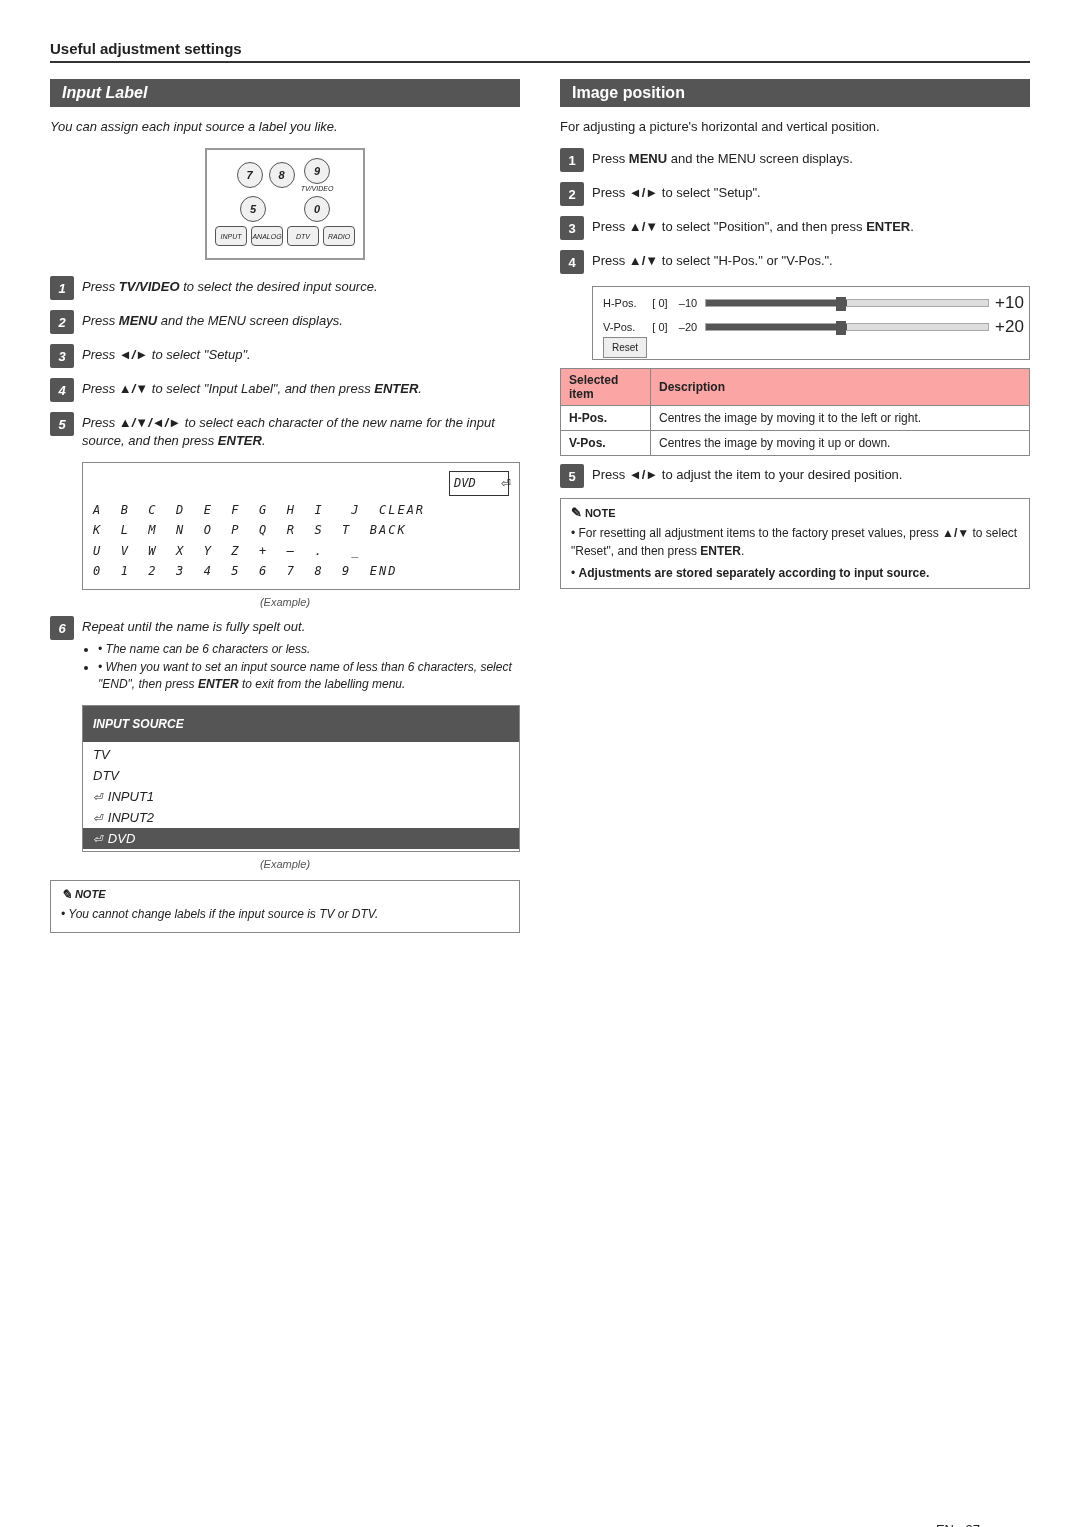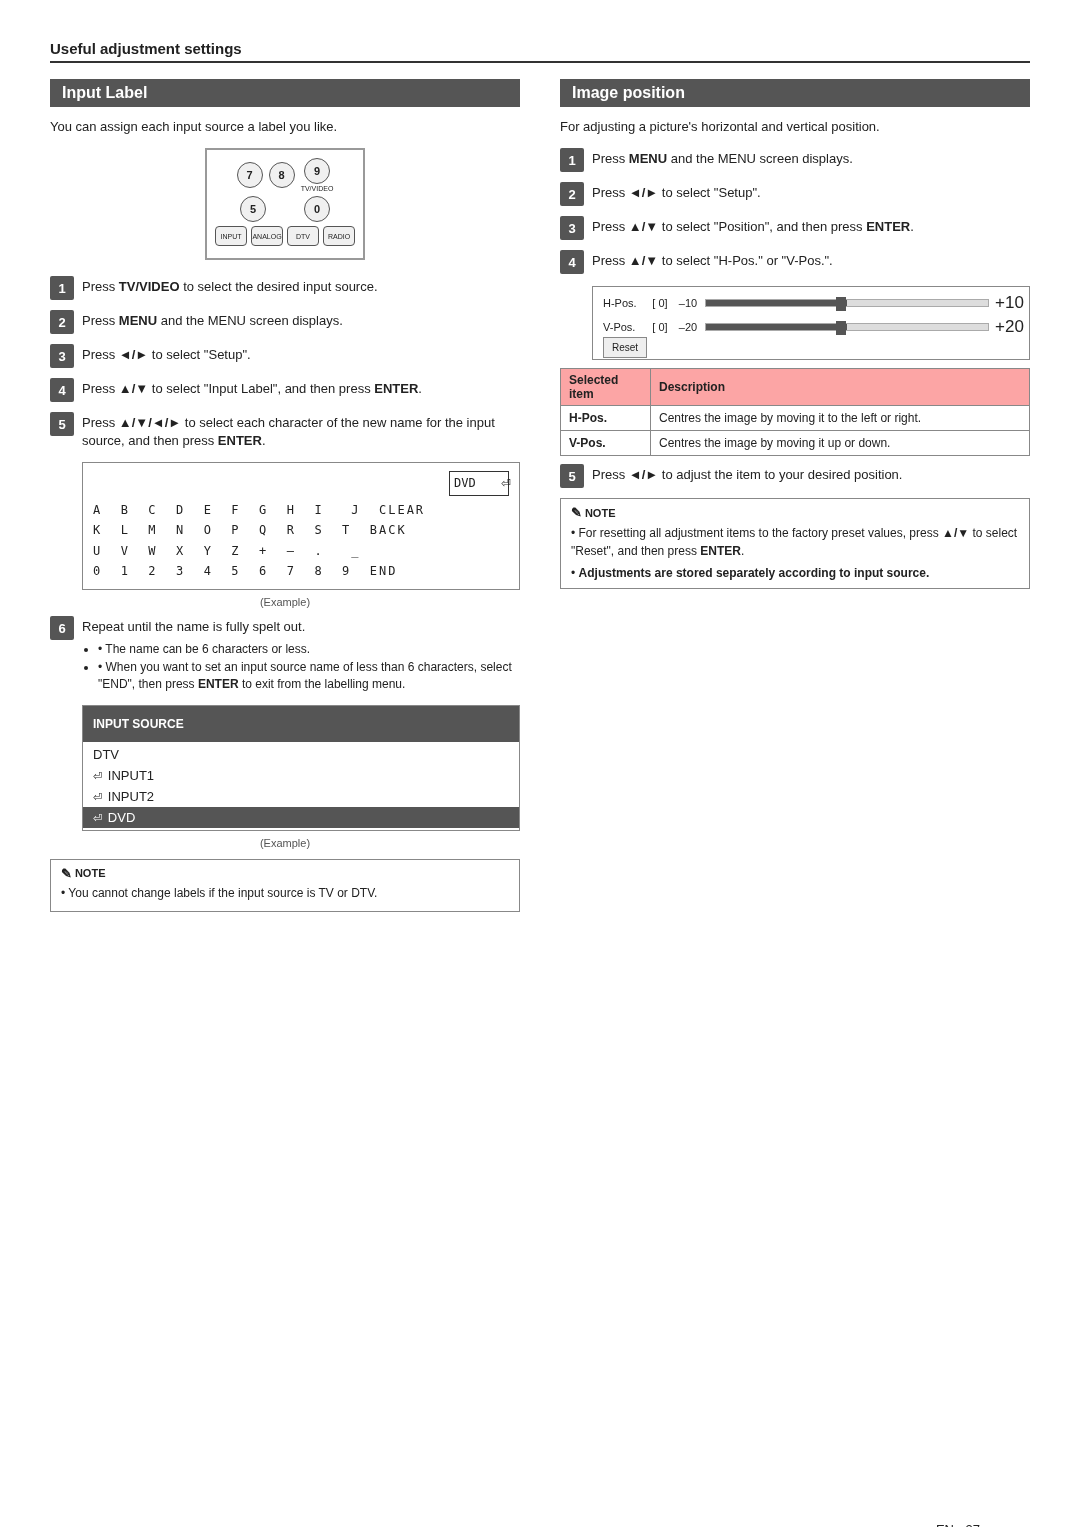--- a/index.html
+++ b/index.html
@@ -21,20 +21,21 @@
       margin-bottom: 16px;
     }
 
     .two-col {
       display: flex;
       gap: 40px;
     }
 
     .col-left {
       flex: 1;
+      font-style: italic;
     }
 
     .col-right {
       flex: 1;
     }
 
     .section-title {
       background: #555;
       color: #fff;
       font-size: 16px;
@@ -426,20 +427,21 @@
           <ul class="sub-bullets">
             <li>The name can be 6 characters or less.</li>
             <li>When you want to set an input source name of less than 6 characters, select "END", then press <b>ENTER</b> to exit from the labelling menu.</li>
           </ul>
         </div>
       </div>
 
       <div class="input-source-box">
         <div class="input-source-header">INPUT SOURCE</div>
         <div class="input-source-items">
+          <div class="input-source-item">TV</div>
           <div class="input-source-item">DTV</div>
           <div class="input-source-item"><span class="input-icon">⏎</span> INPUT1</div>
           <div class="input-source-item"><span class="input-icon">⏎</span> INPUT2</div>
           <div class="input-source-item selected"><span class="input-icon">⏎</span> DVD</div>
         </div>
       </div>
       <div class="example-label">(Example)</div>
 
       <div class="note-box">
         <div class="note-title">

